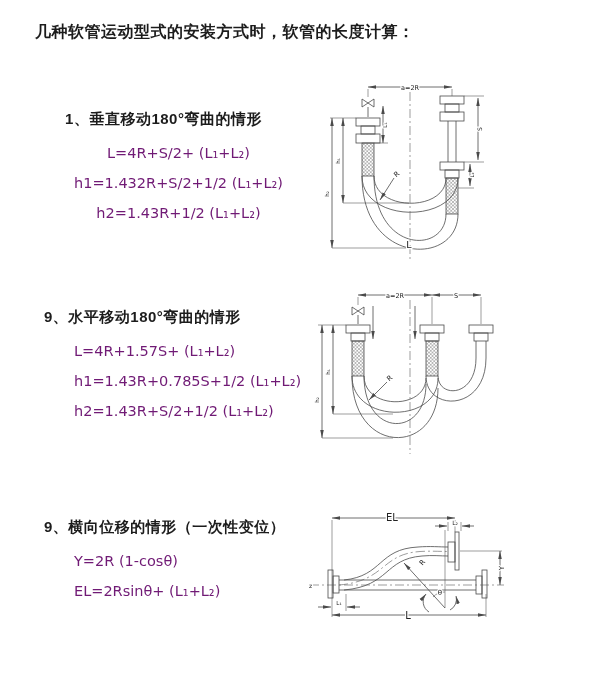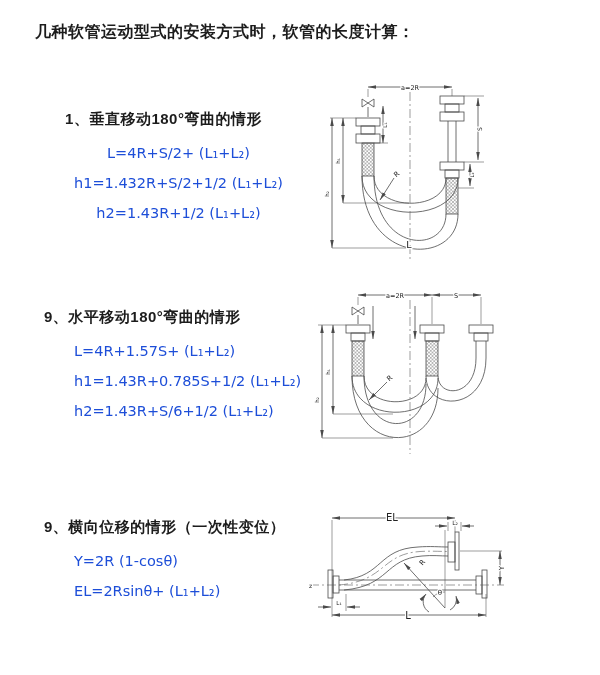--- a/index.html
+++ b/index.html
@@ -3,21 +3,21 @@
 <meta charset="utf-8">
 <style>
   html,body{margin:0;padding:0;background:#ffffff;}
   .page{position:relative;width:600px;height:675px;background:#fff;overflow:hidden;
         font-family:"Liberation Sans",sans-serif;color:#1c1c1c;}
   .doc-title{position:absolute;left:35px;top:22px;font-size:16px;font-weight:bold;
              letter-spacing:0.5px;white-space:nowrap;}
   .sec{position:absolute;left:44px;}
   .sec-heading{font-size:15px;font-weight:bold;letter-spacing:0.5px;height:20px;margin-bottom:8px;white-space:nowrap;}
   .formula{font-family:"DejaVu Sans","Liberation Sans",sans-serif;font-size:14.5px;
-           line-height:30px;padding-left:30px;white-space:nowrap;color:#1d4ed8;}
+           line-height:30px;padding-left:30px;white-space:nowrap;color:#701a75;}
   .dwg{position:absolute;}
   .dwg .ln{stroke:#4a4a4a;stroke-width:0.8;fill:none;stroke-linecap:butt;}
   .dwg .thin{stroke:#5a5a5a;stroke-width:0.6;fill:none;}
   .dwg .cl{stroke:#5a5a5a;stroke-width:0.6;fill:none;stroke-dasharray:9 3 2 3;}
   .dwg .hx{stroke:#4a4a4a;stroke-width:0.8;}
   .dwg .ah{fill:#4a4a4a;stroke:none;}
   .dwg text{font-family:"DejaVu Sans",sans-serif;fill:#222;stroke:#fff;stroke-width:2.5px;
             paint-order:stroke;stroke-linejoin:round;}
 </style>
 </head>
@@ -31,21 +31,21 @@
     <div class="sec-heading">1、垂直移动180°弯曲的情形</div>
     <div class="formula">L=4R+S/2+ (L₁+L₂)</div>
     <div class="formula">h1=1.432R+S/2+1/2 (L₁+L₂)</div>
     <div class="formula">h2=1.43R+1/2 (L₁+L₂)</div>
   </div>
 
   <div class="sec" style="top:308px;">
     <div class="sec-heading">9、水平移动180°弯曲的情形</div>
     <div class="formula">L=4R+1.57S+ (L₁+L₂)</div>
     <div class="formula">h1=1.43R+0.785S+1/2 (L₁+L₂)</div>
-    <div class="formula">h2=1.43R+S/6+1/2 (L₁+L₂)</div>
+    <div class="formula">h2=1.43R+S/2+1/2 (L₁+L₂)</div>
   </div>
 
   <div class="sec" style="top:518px;">
     <div class="sec-heading">9、横向位移的情形（一次性变位）</div>
     <div class="formula">Y=2R (1-cosθ)</div>
     <div class="formula">EL=2Rsinθ+ (L₁+L₂)</div>
   </div>
 
   <svg class="dwg" style="left:306px;top:76px;" width="252" height="192" viewBox="0 0 252 192">
     <defs>

